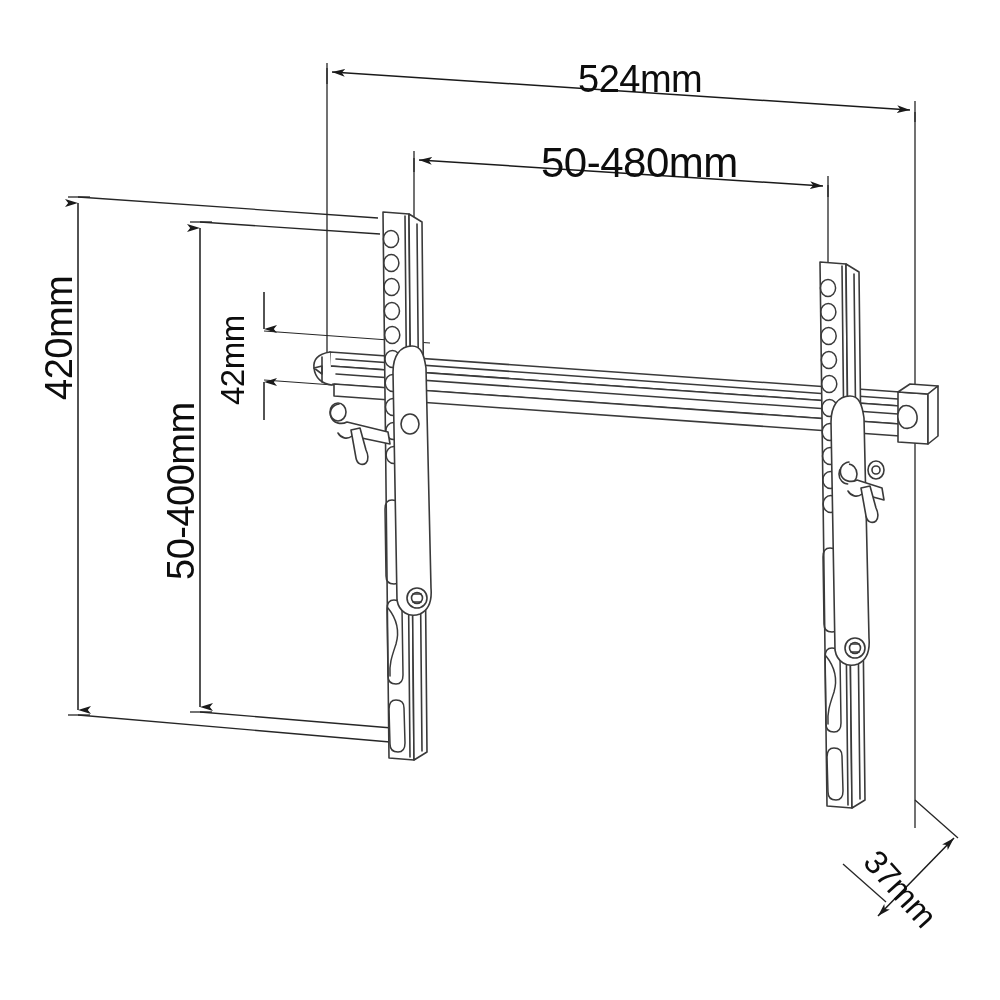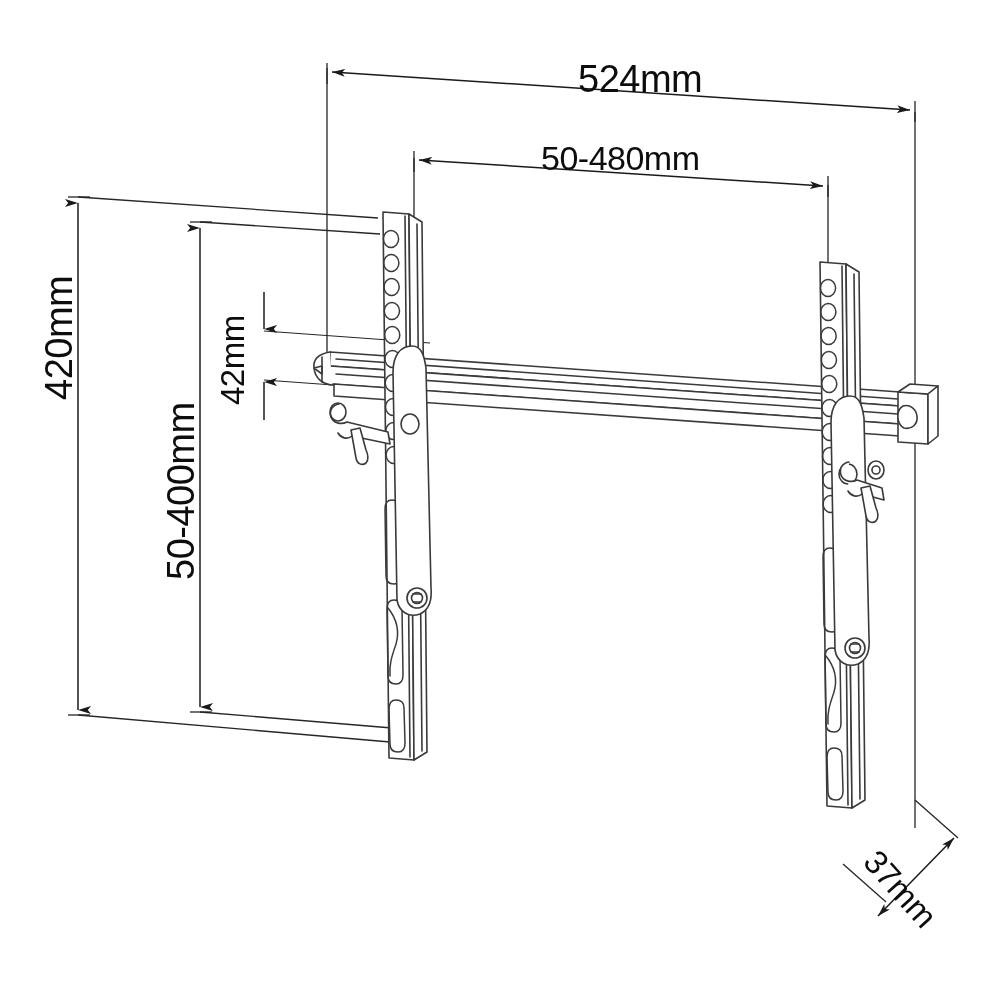--- a/index.html
+++ b/index.html
@@ -35,21 +35,21 @@
     letter-spacing: -0.5px;
   }
   #label-width-total {
     left: 578px;
     top: 58px;
     font-size: 38px;
   }
   #label-width-vesa {
     left: 541px;
     top: 139px;
-    font-size: 34px;
+    font-size: 42px;
   }
   #label-height-total {
     left: 38px;
     top: 400px;
     font-size: 38px;
     transform: rotate(-90deg);
     transform-origin: left top;
   }
   #label-height-vesa {
     left: 160px;

